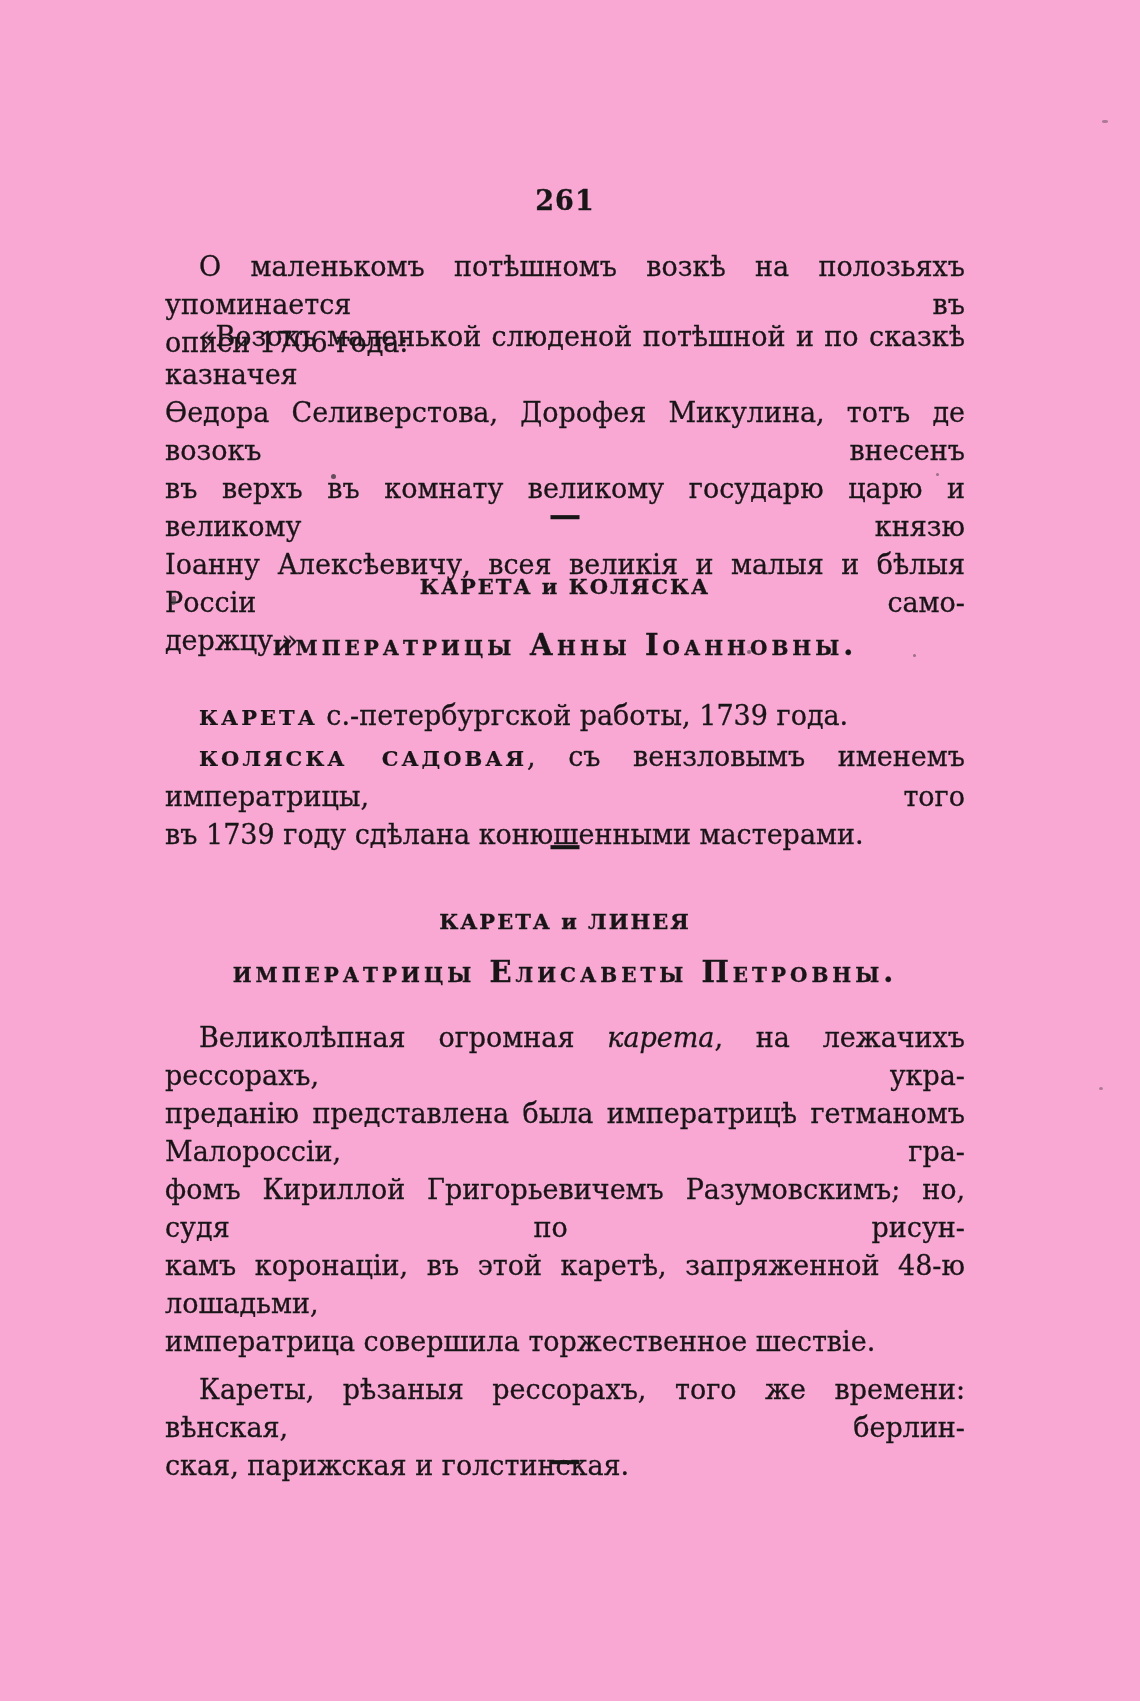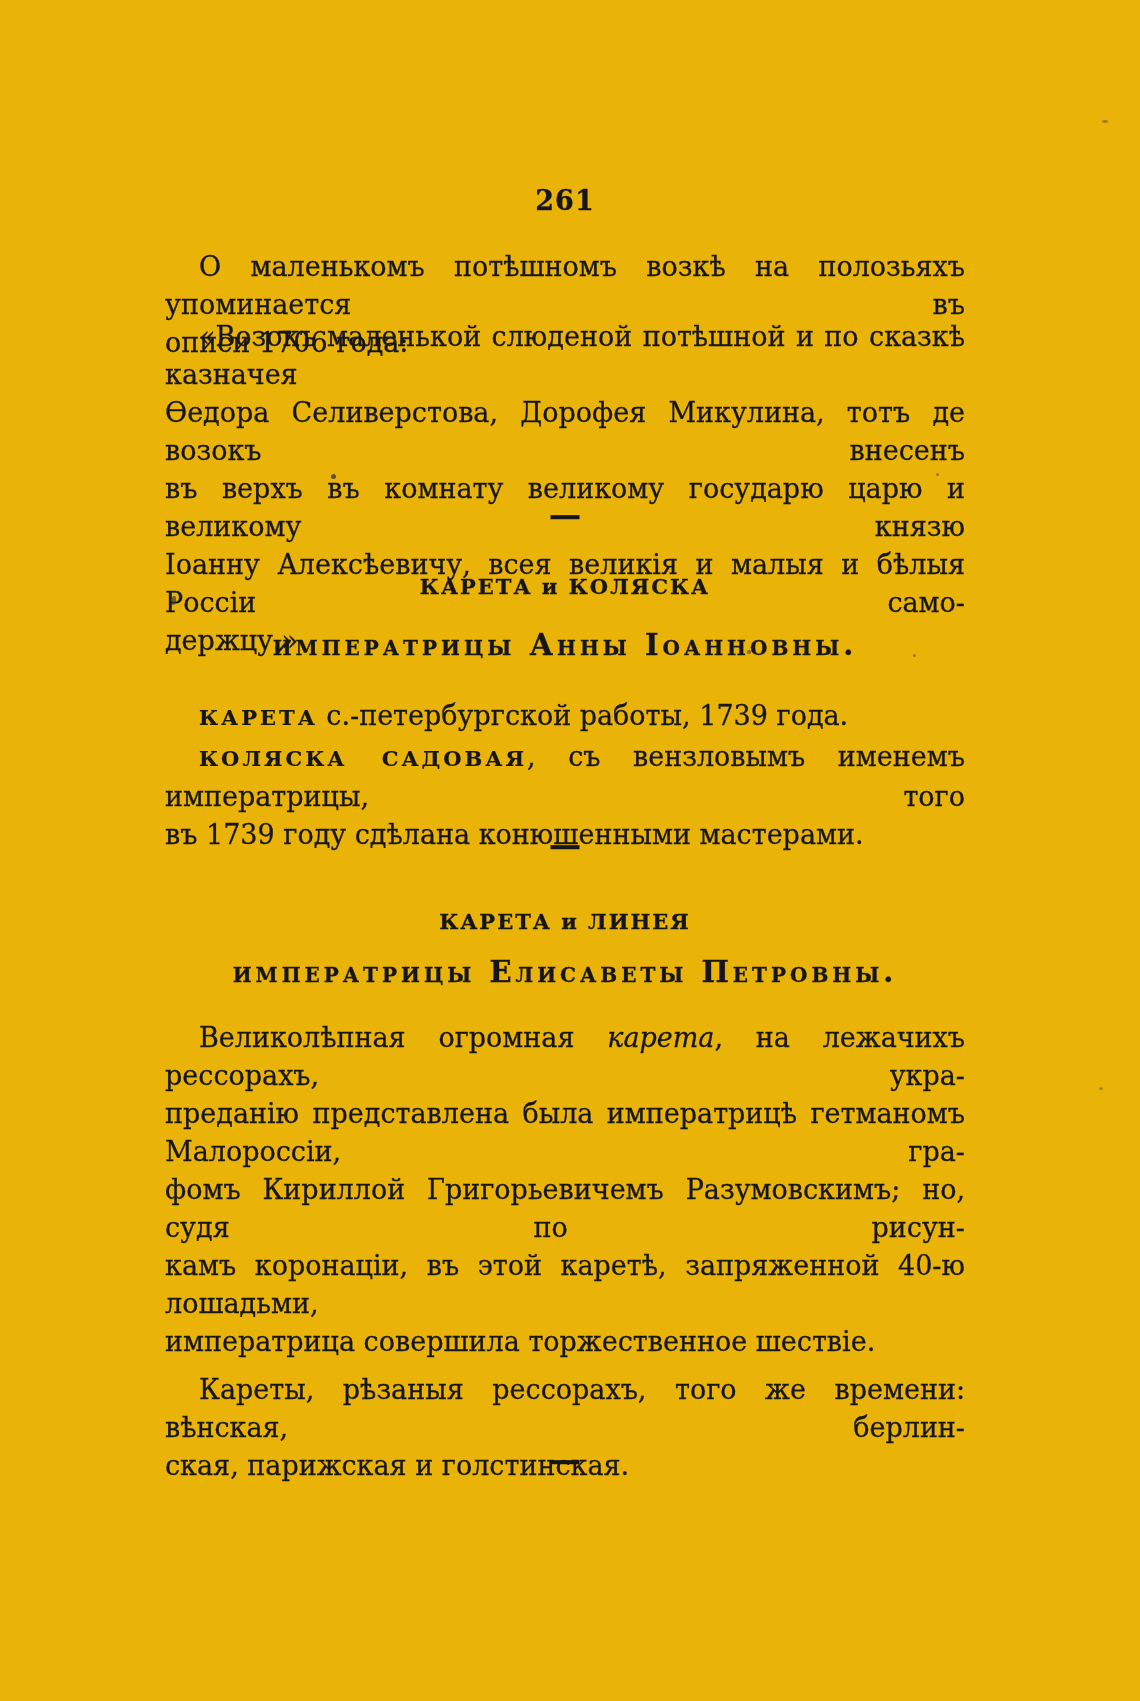--- a/index.html
+++ b/index.html
@@ -1,21 +1,21 @@
 <!DOCTYPE html>
 <html lang="ru"><head>
 <meta charset="utf-8">
 <style>
   html, body { margin: 0; padding: 0; }
   body { width: 1140px; background: #ffffff; }
   .page {
     position: relative;
     width: 1140px;
     height: 1701px;
-    background: #eab308;
+    background: #f9a8d4;
     font-family: "DejaVu Serif", serif;
     color: #161616;
     overflow: hidden;
     -webkit-text-stroke: 0.3px #1a1a1a;
   }
   .col {
     position: absolute;
     left: 165px;
     top: 0;
     width: 800px;
@@ -104,21 +104,21 @@
 
     <div class="block divider" style="top:826px">—</div>
 
     <div class="block h-top" style="top:903px">КАРЕТА и ЛИНЕЯ</div>
     <div class="block h-main" style="top:953px">императрицы Елисаветы Петровны.</div>
 
     <div class="block" style="top:1019px">
       <div class="line indent"><span>Великолѣпная огромная </span><span class="it">карета</span><span>, на лежачихъ рессорахъ, укра-</span></div>
       <div class="line">преданію представлена была императрицѣ гетманомъ Малороссіи, гра-</div>
       <div class="line">фомъ Кириллой Григорьевичемъ Разумовскимъ; но, судя по рисун-</div>
-      <div class="line">камъ коронаціи, въ этой каретѣ, запряженной 40-ю лошадьми,</div>
+      <div class="line">камъ коронаціи, въ этой каретѣ, запряженной 48-ю лошадьми,</div>
       <div class="line last">императрица совершила торжественное шествіе.</div>
     </div>
 
 
     <div class="block" style="top:1371px">
       <div class="line indent">Кареты, рѣзаныя рессорахъ, того же времени: вѣнская, берлин-</div>
       <div class="line last">ская, парижская и голстинская.</div>
     </div>
 
     <div class="block divider" style="top:1441px">—</div>

